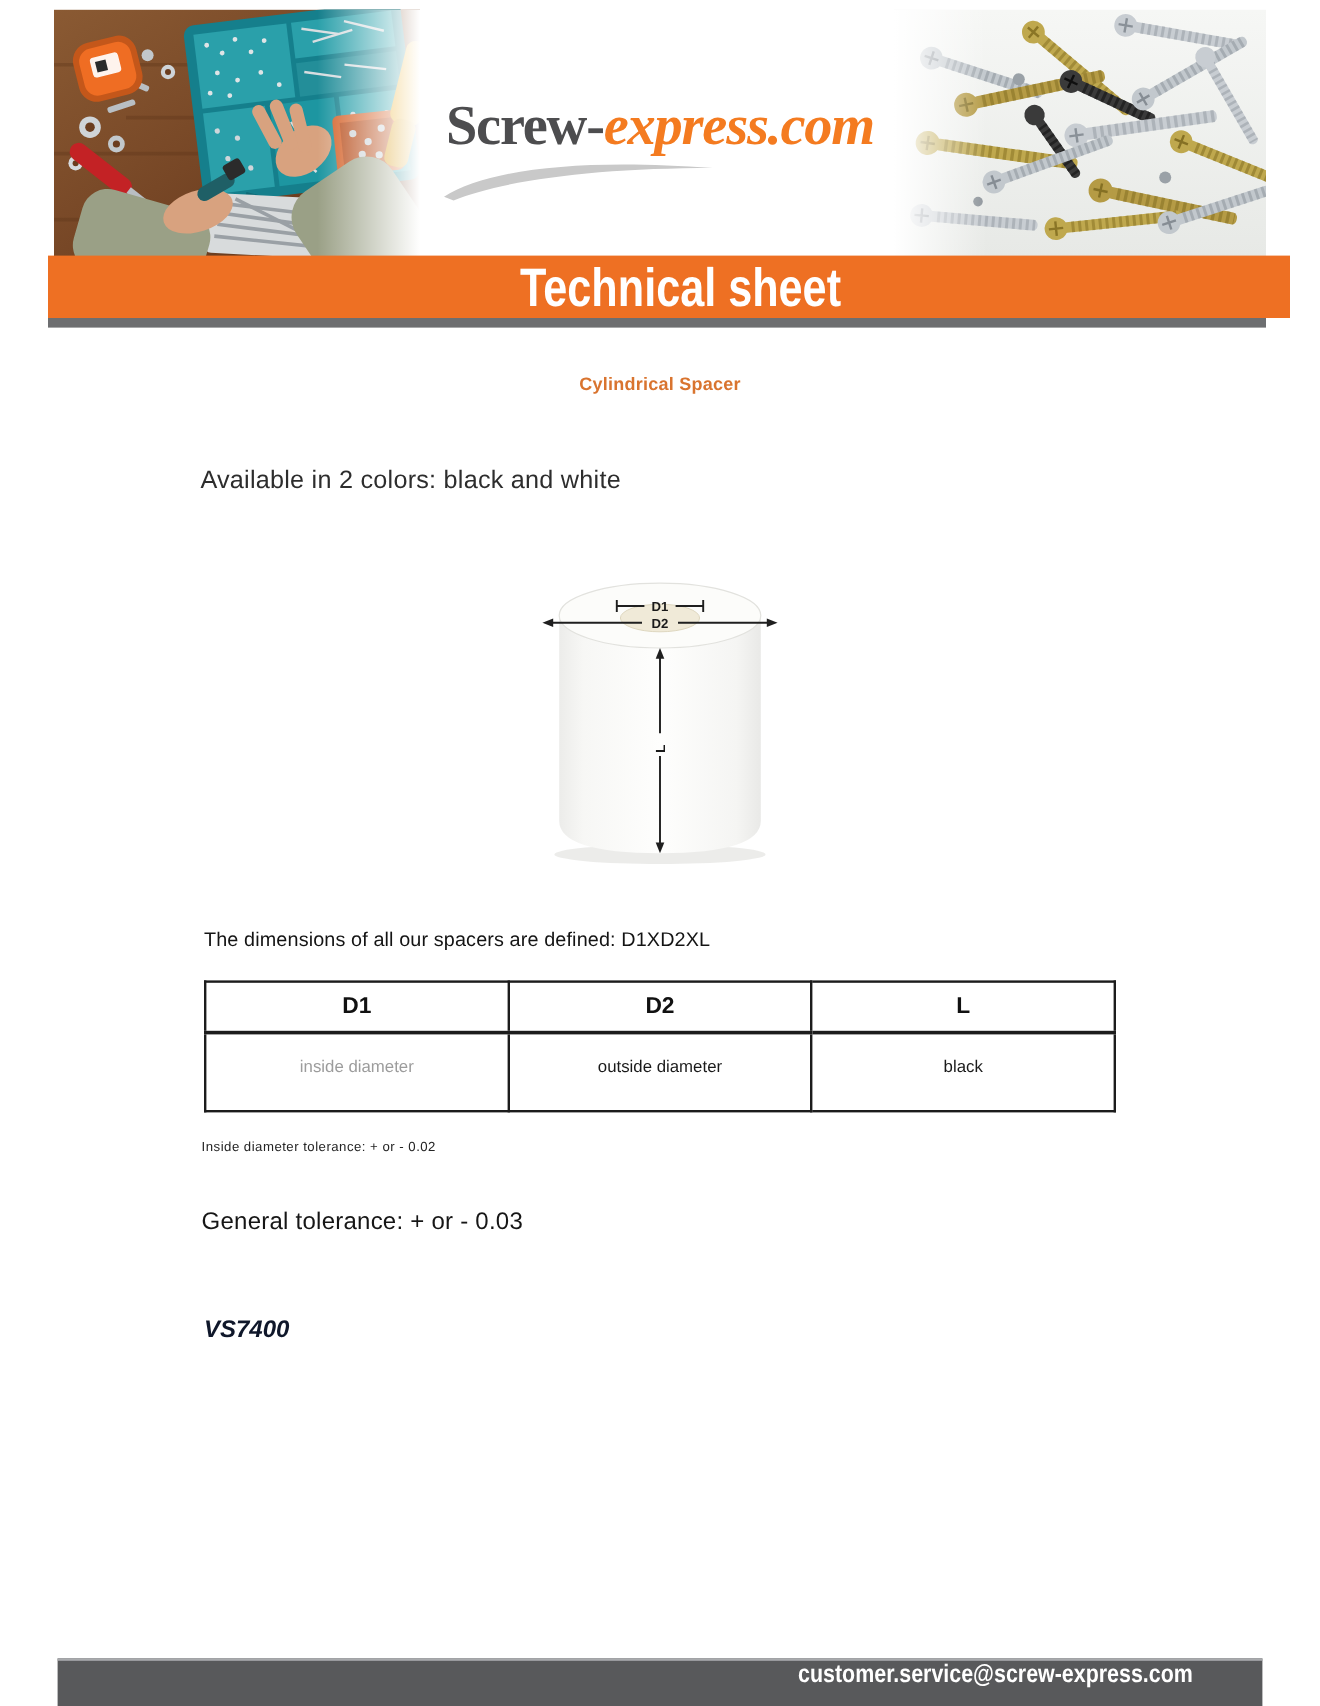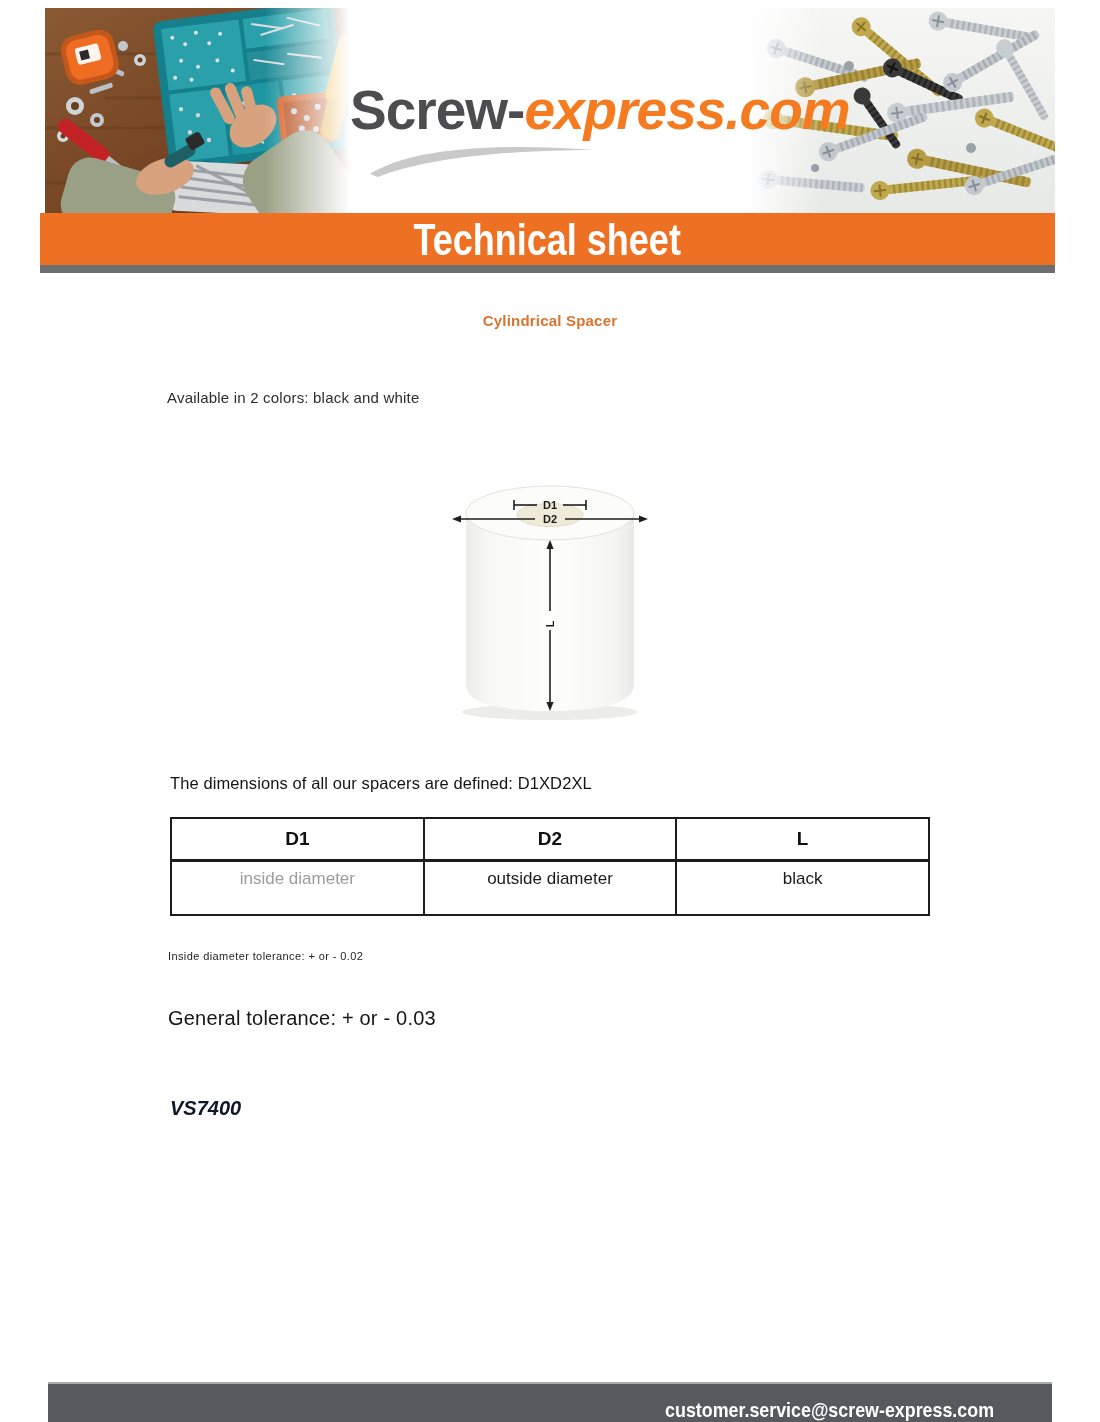--- a/index.html
+++ b/index.html
@@ -6,60 +6,60 @@
   .page{
     position:relative;width:1100px;height:1422px;background:#ffffff;
     font-family:"Liberation Sans", sans-serif;overflow:hidden;
   }
   
   .photo-left{position:absolute;left:45px;top:8px;width:305px;height:206px;}
   .photo-right{position:absolute;left:745px;top:8px;width:310px;height:206px;}
   .photo-left svg,.photo-right svg{display:block;}
   
   .logo{position:absolute;left:350px;top:78px;width:400px;text-align:center;white-space:nowrap;}
-  .logo .line{font-size:55px;font-weight:bold;letter-spacing:-1px;}
+  .logo .line{font-size:47px;font-weight:bold;letter-spacing:-1px;font-family:Liberation Serif, serif;}
   .logo .prefix{color:#4d4d4f;}
   .logo .suffix{color:#f47b20;font-style:italic;}
   .logo .swoosh{display:block;margin:2px auto 0 18px;}
   
   .banner{
     position:absolute;left:40px;top:213px;width:1015px;height:52px;
-    background:#ee7023;display:flex;align-items:center;justify-content:center;
+    background:#ee7023;display:flex;align-items:center;justify-content:center;padding-left:20px;
   }
   .banner .banner-text{
     color:#ffffff;font-size:45px;font-weight:bold;line-height:1;
     transform:scaleX(0.8);transform-origin:center;letter-spacing:0px;
   }
   .divider{position:absolute;left:40px;top:265px;width:1015px;height:8px;background:#6d6e70;}
   
   .product-title{
     position:absolute;left:0;top:312px;width:1100px;text-align:center;
     color:#d9742f;font-size:15px;font-weight:700;letter-spacing:0.2px;
   }
-  .availability{position:absolute;left:167px;top:389px;font-size:15px;color:#2d2d2d;letter-spacing:0.2px;}
+  .availability{position:absolute;left:167px;top:389px;font-size:21px;color:#2d2d2d;letter-spacing:0.2px;}
   .diagram{position:absolute;left:450px;top:478px;width:200px;height:248px;}
   .dimensions-note{position:absolute;left:170px;top:774px;font-size:16.5px;color:#141414;letter-spacing:0.1px;text-align:center;}
   
   .spec-table{
     position:absolute;left:170px;top:817px;width:760px;border-collapse:collapse;
     table-layout:fixed;
   }
   .spec-table td{border:2px solid #1c1c1c;text-align:center;}
   .spec-table tr.hdr td{height:38px;font-size:19px;font-weight:bold;color:#111;border-bottom-width:3px;}
-  .spec-table tr.desc td{height:44px;vertical-align:top;padding-top:7px;font-size:17px;color:#1a1a1a;}
+  .spec-table tr.desc td{height:44px;vertical-align:top;padding-top:18px;font-size:14px;color:#1a1a1a;}
   .spec-table tr.desc td.ghost{color:#9c9c9c;}
   
   .tol-inside{position:absolute;left:168px;top:950px;font-size:11px;color:#242424;letter-spacing:0.4px;}
   .tol-general{position:absolute;left:168px;top:975px;font-size:20px;color:#161616;letter-spacing:0.2px;margin-top:32px;}
   .ref-code{position:absolute;left:170px;top:1097px;font-size:20px;font-weight:bold;font-style:italic;color:#0f172a;}
   
   .footer{
     position:absolute;left:48px;top:1382px;width:1004px;height:40px;
     background:#58595b;border-top:2px solid #a8aaad;box-sizing:border-box;
-    display:flex;align-items:flex-end;justify-content:flex-end;padding-right:58px;
+    display:flex;align-items:flex-start;justify-content:flex-end;padding-right:58px;
   }
   .footer .footer-text{
     color:#ffffff;font-size:21px;font-weight:bold;
     transform:scaleX(0.85);transform-origin:right center;letter-spacing:0px;
   }
 </style>
 </head>
 <body>
 
 <div class="page">

